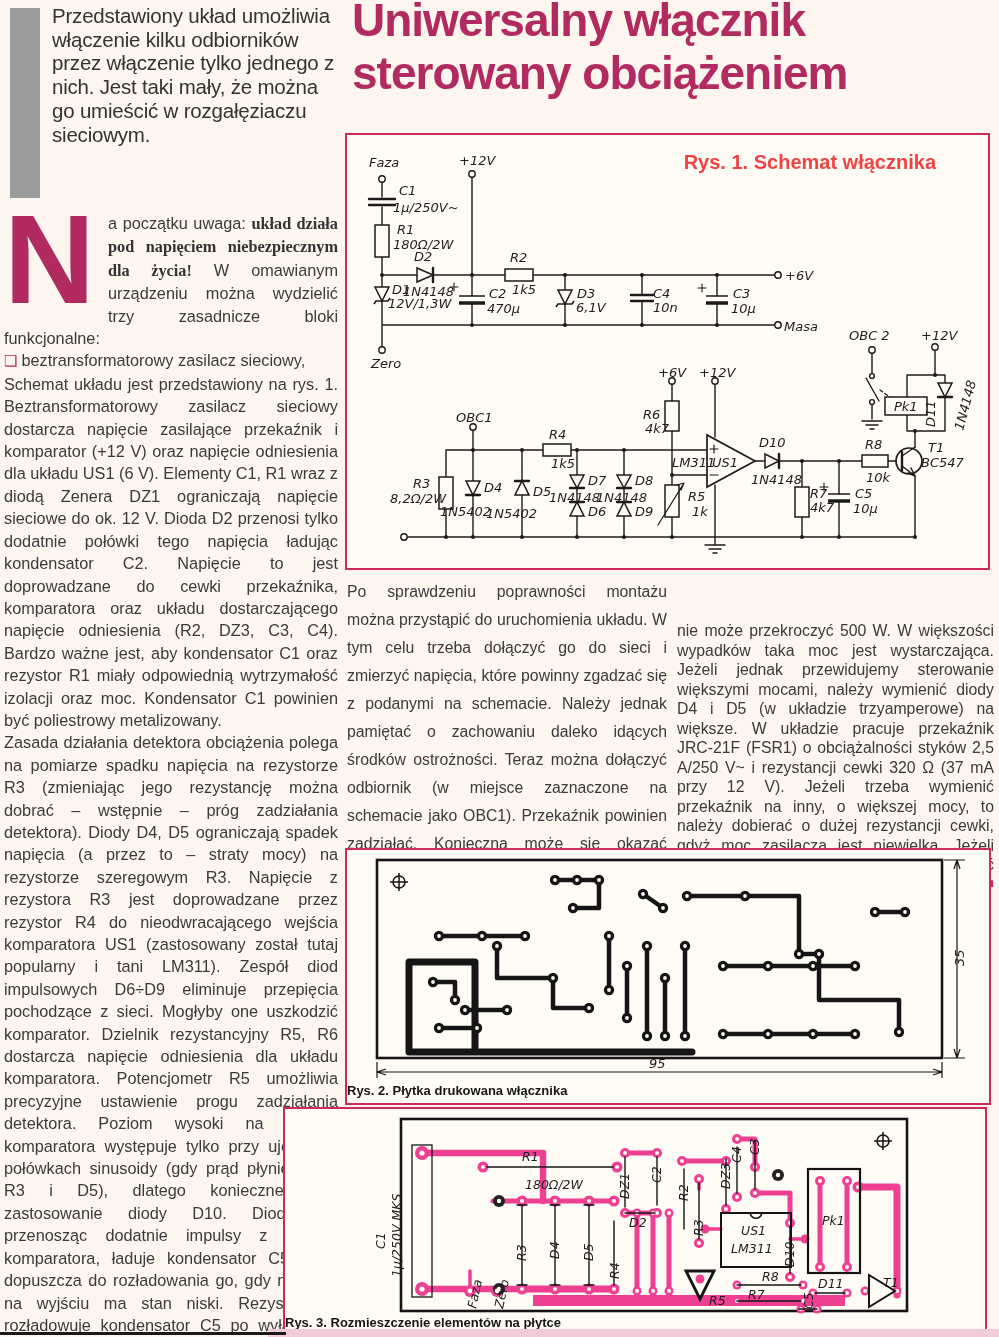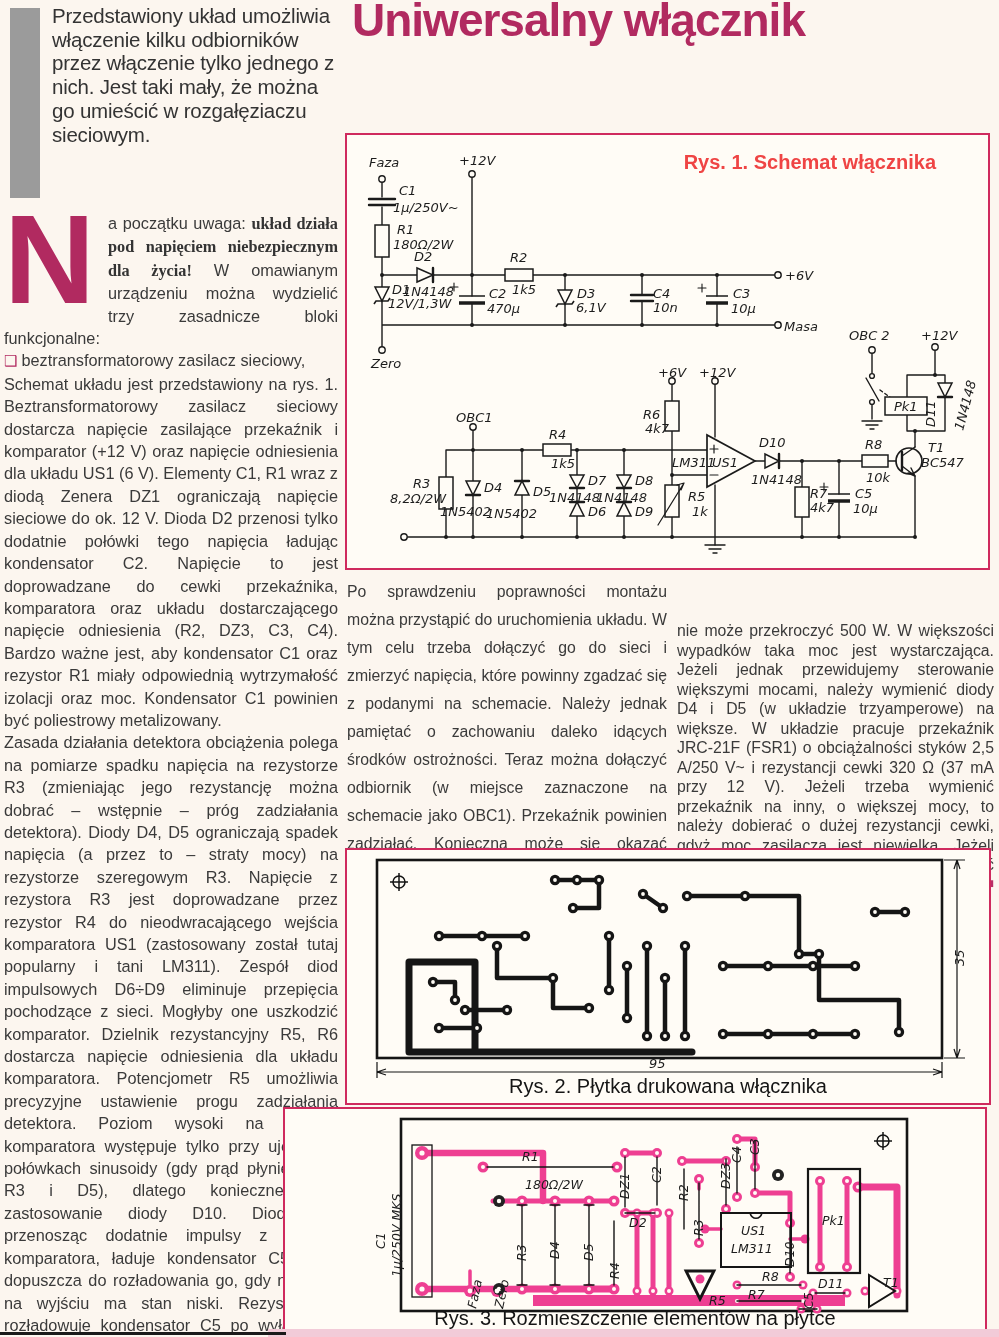--- a/index.html
+++ b/index.html
@@ -20,22 +20,22 @@
     position:absolute;left:352px;top:-6px;width:645px;
     font-size:46px;font-weight:bold;letter-spacing:-1px;line-height:53px;
     color:#b12a60;
   }
   
   .figbox{position:absolute;box-sizing:border-box;border:2px solid #cf2a5e;background:#fffcf6;}
   #fig1{left:345px;top:133px;width:645px;height:437px;}
   #fig1-caption{position:absolute;top:16px;right:52px;font-size:20px;font-weight:bold;color:#ef4444;}
   #fig2{left:345px;top:848px;width:646px;height:257px;}
   #fig3{left:283px;top:1107px;width:704px;height:230px;}
-  .figcap{position:absolute;left:0;right:0;bottom:5px;text-align:center;
-    font-size:20px;font-weight:normal;color:#151515;}
+  .figcap{position:absolute;left:0;right:0;bottom:5px;text-align:left;
+    font-size:13px;font-weight:bold;color:#151515;}
   svg{display:block;}
   #fig1-svg text,#fig3-svg text,.dimtxt{
     font-family:"DejaVu Sans", sans-serif;font-style:italic;fill:#1d1d1d;}
   #fig1-svg text{font-size:13px;}
   #fig3-svg text{font-size:12.5px;}
   .dimtxt{font-size:13px;}
   
   .col{position:absolute;text-align:justify;}
   #col-left{left:4px;top:212px;width:334px;font-size:16.3px;line-height:22.4px;}
   #col-mid{left:347px;top:578px;width:320px;font-size:15.8px;line-height:28px;}
@@ -54,20 +54,21 @@
   .bottom-strip{position:absolute;left:268px;top:1329px;width:731px;height:8px;background:#f2cbd8;z-index:3;}
   .bottom-rule{position:absolute;left:0;top:1332px;width:286px;height:3px;background:#1a1a1a;z-index:4;}
 </style>
 </head>
 <body>
 
 <div class="intro-bar"></div>
 <div class="intro-text">Przedstawiony układ umożliwia włączenie kilku odbiorników przez włączenie tylko jednego z nich. Jest taki mały, że można go umieścić w rozgałęziaczu sieciowym.</div>
 <div class="title">
   <div>Uniwersalny włącznik</div>
+  <div>sterowany obciążeniem</div>
 </div>
 
 <div class="figbox" id="fig1">
   <div id="fig1-caption">Rys. 1. Schemat włącznika</div>
   <svg id="fig1-svg" width="641" height="433" viewBox="0 0 641 433">
 
     <g stroke="#1b1b1b" stroke-width="1.4" fill="none" stroke-linecap="round">
       <path d="M35,47 V62 M35,72 V90 M35,122 V152 M35,166 V212 M35,140 H70 M86,140 H158 M186,140 H428 M125,42 V140 M125,140 V161 M125,168 V190 M218,140 V155 M218,169 V190 M295,140 V160 M295,166 V190 M370,140 V161 M370,168 V190 M35,190 H428"></path>
       <path d="M60,402 H568 M99,315 V342 M99,374 V402 M99,315 H196 M224,315 H360 M126,295 V315 M126,315 V346 M126,360 V402 M175,315 V346 M175,360 V402 M230,315 V340 M230,353 V367 M230,381 V402 M277,315 V340 M277,353 V367 M277,381 V402 M325,249 V266 M325,296 V350 M325,382 V402 M325,340 H360 M368,249 V302 M368,350 V410 M408,326 H418 M432,326 H515 M455,326 V352 M455,382 V402 M492,326 V359 M492,366 V402 M541,326 H549 M568,312 V296 M568,341 V402 M588,215 V240 M560,240 H598 M560,240 V262 M560,280 V296 M560,296 H598 M598,240 V248 M598,262 V296 M525,218 V238 M525,270 V284"></path>
 

